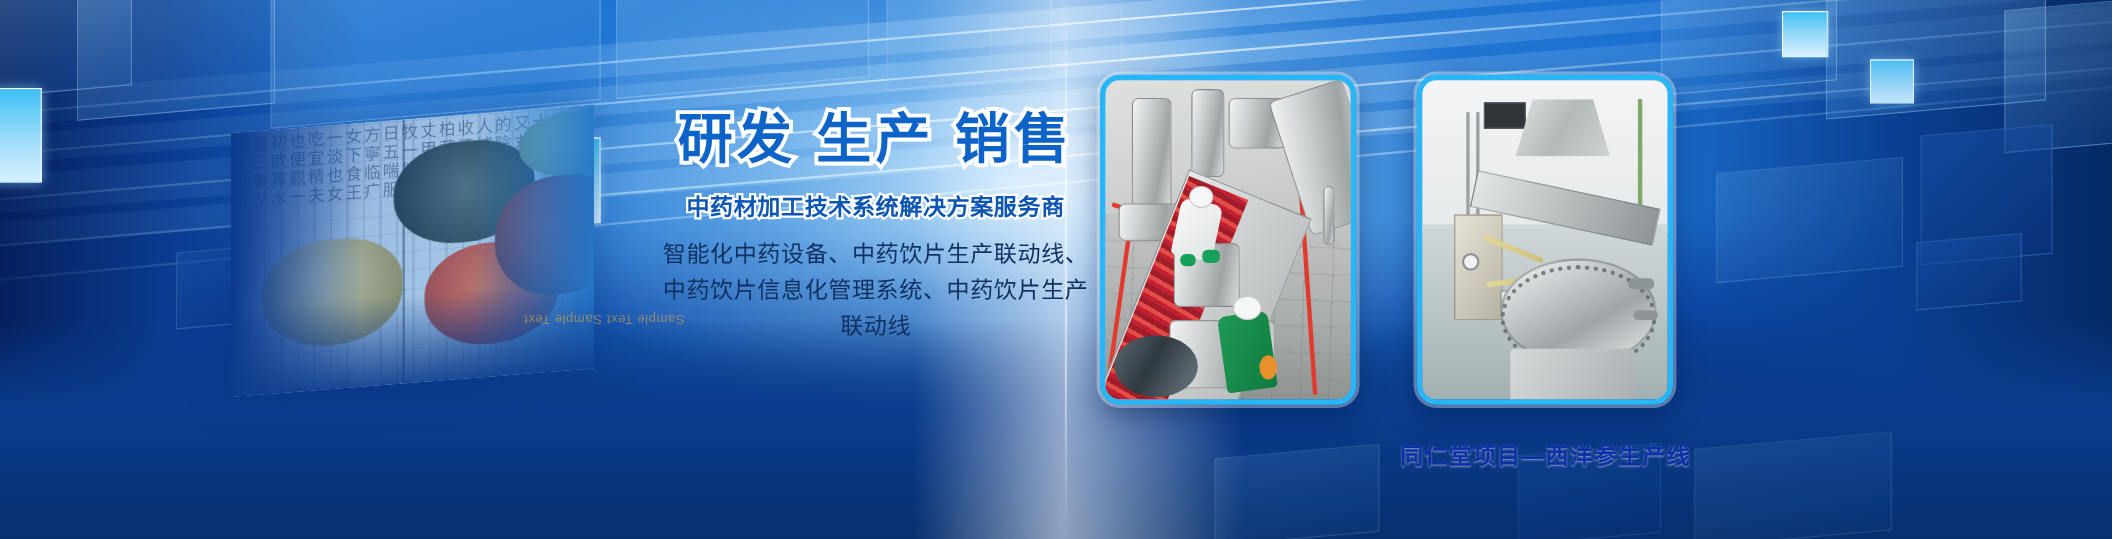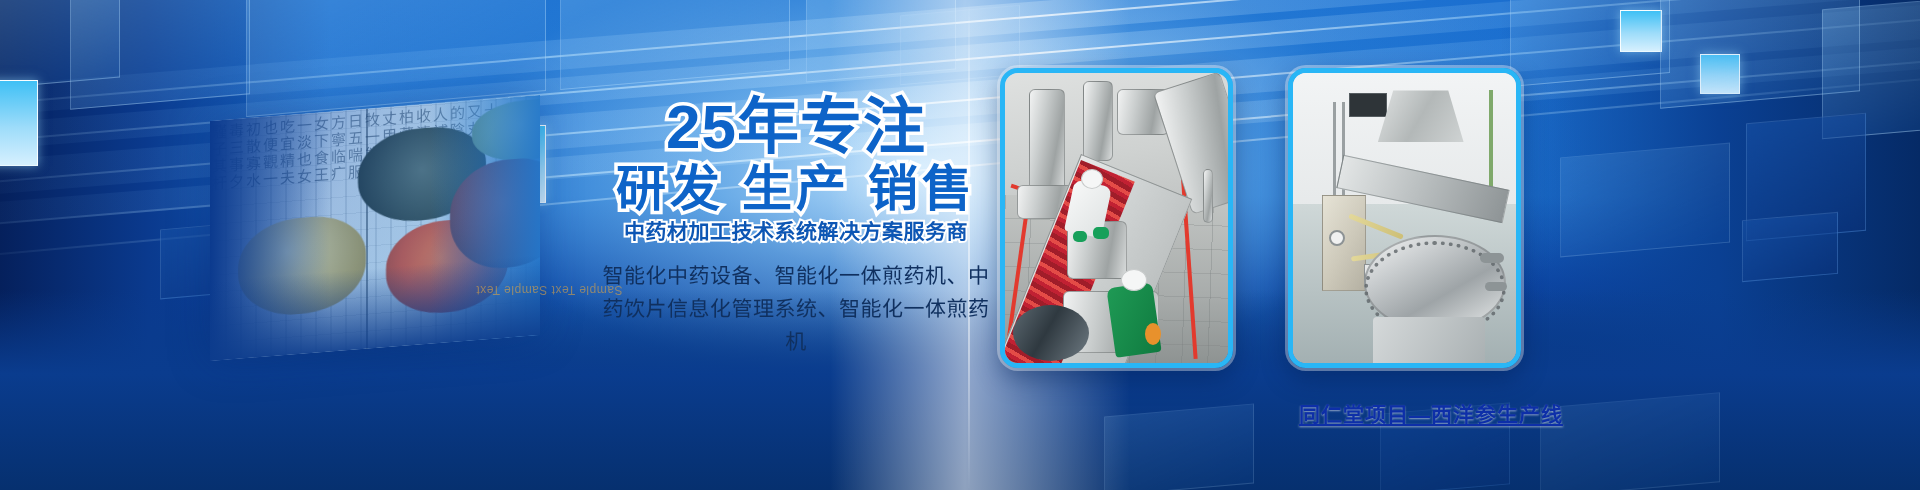--- a/index.html
+++ b/index.html
@@ -86,21 +86,21 @@
   .headline{position:absolute;left:596px;top:96px;width:400px;text-align:center;}
   .hl{font-weight:900;line-height:1;letter-spacing:1px;
     color:#0d63c8;
     -webkit-text-stroke:7px #ffffff;
     paint-order:stroke fill;
     text-shadow:0 3px 0 rgba(255,255,255,.9);}
   .hl-inner{position:relative;display:inline-block;}
   .hl1{font-size:62px;}
   .hl2{font-size:54px;margin-top:6px;}
   .hl3{font-size:50px;margin-top:6px;letter-spacing:4px;}
-  .hl-sub{font-size:21px;font-weight:800;margin-top:1px;
+  .hl-sub{font-size:21px;font-weight:800;margin-top:19px;
     color:#0d56b4;-webkit-text-stroke:4px #ffffff;paint-order:stroke fill;letter-spacing:.5px;}
   .body-text{margin-top:14px;font-size:21px;line-height:33px;color:#10305f;
     font-weight:500;letter-spacing:.5px;}
 
   
   .card{position:absolute;border-radius:18px;overflow:hidden;
     border:5px solid #29b6f6;
     box-shadow:0 0 0 3px rgba(255,255,255,.35),0 10px 26px rgba(3,28,78,.45);}
   .card1{left:1000px;top:68px;width:233px;height:300px;}
   .card2{left:1288px;top:68px;width:233px;height:300px;}
@@ -158,21 +158,21 @@
   .ph2 .gauge{position:absolute;width:16px;height:16px;border-radius:50%;
     background:#f0f1f1;border:2px solid #8d9395;}
   .ph2 .sign{position:absolute;left:25%;top:7%;width:38px;height:24px;
     background:#2e3438;border:1px solid #555c60;}
 
   
   .caption{position:absolute;top:398px;width:300px;text-align:center;
     font-size:21px;font-weight:700;color:#0d2fa8;letter-spacing:1px;
     text-shadow:0 1px 2px rgba(255,255,255,.55);}
   .cap1{left:967px;}
-  .cap2{left:1281px;text-decoration:underline;}
+  .cap2{left:1255px;}
 
   
   .sep{position:absolute;left:968px;top:0;width:2px;height:100%;
     background:linear-gradient(180deg,rgba(255,255,255,0) 0%,rgba(255,255,255,.55) 28%,rgba(255,255,255,.45) 72%,rgba(255,255,255,0) 100%);}
   .white-glow{position:absolute;left:830px;top:0;width:300px;height:100%;
     background:linear-gradient(90deg,rgba(255,255,255,0) 0%,rgba(255,255,255,.55) 45%,rgba(255,255,255,.30) 70%,rgba(255,255,255,0) 100%);
     pointer-events:none;}
 </style>
 </head>
 <body>
@@ -236,28 +236,25 @@
     <div class="fadeR"></div>
     <div class="fadeB"></div>
   </div>
   <div class="sample-wm">Sample Text
 Sample Text</div>
 
   <div class="white-glow"></div>
   <div class="sep"></div>
 
   <div class="headline">
-    <div class="hl hl1">
-      <span class="hl-inner">25年专注</span>
-    </div>
     <div class="hl hl3">
       <span class="hl-inner">研发 生产 销售</span>
     </div>
     <div class="hl-sub">中药材加工技术系统解决方案服务商</div>
-    <div class="body-text">智能化中药设备、智能化一体煎药机、中药饮片信息化管理系统、智能化一体煎药机</div>
+    <div class="body-text">智能化中药设备、中药饮片生产联动线、中药饮片信息化管理系统、中药饮片生产联动线</div>
   </div>
 
   <div class="card card1">
     <div class="photo ph1">
       <div class="floor"></div>
       <div class="redline" style="left:12px;top:118px;width:4px;height:150px;transform:rotate(8deg);"></div>
       <div class="redline" style="left:4px;top:124px;width:86px;height:4px;transform:rotate(18deg);"></div>
       <div class="redline" style="left:182px;top:96px;width:4px;height:190px;transform:rotate(-4deg);"></div>
       <div class="tank" style="left:24px;top:16px;width:36px;height:106px;"></div>
       <div class="tank" style="left:12px;top:112px;width:58px;height:34px;"></div>

